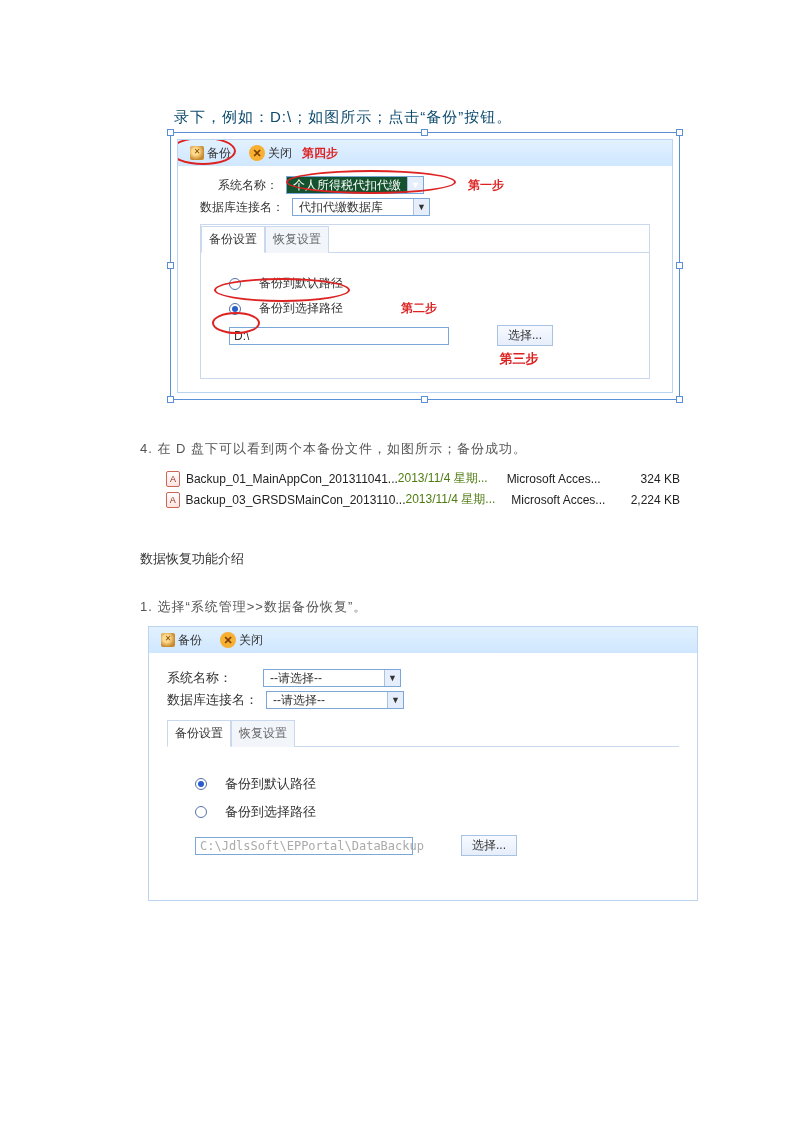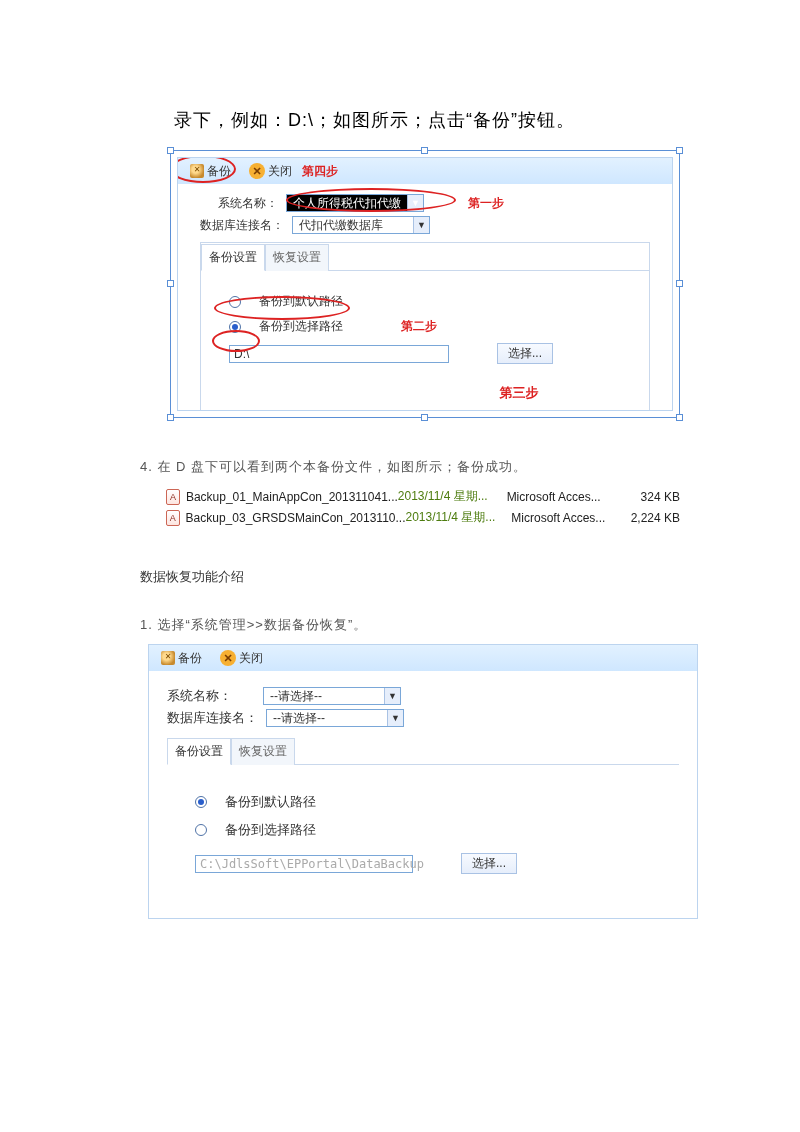--- a/index.html
+++ b/index.html
@@ -9,23 +9,23 @@
     width: 800px;
     font-family: "Microsoft YaHei", SimSun, sans-serif;
     font-size: 13px;
     color: #333;
     background: #fff;
   }
   .page {
     padding: 108px 120px 60px 140px;
   }
   .body-text {
-    color: #000000;
-    font-size: 18px;
-    margin: 0 0 18px 34px;
+    color: #0c4a6e;
+    font-size: 15px;
+    margin: 0 0 5px 34px;
     letter-spacing: 1px;
   }
   
   .fig1-wrap {
     position: relative;
     width: 510px;
     height: 268px;
     margin: 0 0 40px 30px;
     border: 1px solid #5a8fd6;
   }
@@ -82,21 +82,21 @@
   .row { display:flex; align-items:center; gap:8px; margin:4px 0; font-size:12px; }
   .lbl { color:#333; min-width:78px; text-align:right; }
   .combo {
     display:inline-flex; align-items:center;
     border:1px solid #7aa7d8; height:18px; font-size:12px;
     background:#fff;
   }
   .combo .val { padding:0 6px; min-width:120px;}
   .combo .arr { width:16px; background:#e6eefb; border-left:1px solid #a9c2e4;
     display:flex; align-items:center; justify-content:center; height:100%; font-size:9px;}
-  .combo.sel { background:#000000; color:#fff; }
+  .combo.sel { background:#14532d; color:#fff; }
   .combo.sel .val{color:#fff;}
   .tabs1 {
     margin-top:8px; border:1px solid #c9d8ec;
   }
   .tabrow { display:flex; font-size:12px; }
   .tab { padding:4px 7px; border:1px solid #c9d8ec; border-bottom:none; background:#fff; position:relative; top:1px;}
   .tab.act { border-bottom:1px solid #fff; }
   .tab.inact { background:#f2f6fb; color:#666; }
   .tabbody { padding:14px 20px 10px 28px; border-top:1px solid #c9d8ec; }
   .radio { display:flex; align-items:center; gap:18px; font-size:12px; margin:8px 0;text-align:right;}
@@ -191,21 +191,21 @@
               <span class="r-c on"></span>
               <span>备份到选择路径</span>
               <span class="red" style="margin-left:40px;font-weight:bold">第二步</span>
             </div>
             <div class="row" style="margin-top:6px;">
               <span class="pathbox">
                 <span>D:\</span>
               </span>
               <span class="btn-sel">选择...</span>
             </div>
-            <div style="text-align:center; margin-top:20px;">
+            <div style="text-align:center; margin-top:4px;">
               <span class="red" style="font-weight:bold; margin-left:180px;">第三步</span>
             </div>
           </div>
         </div>
       </div>
 
       <div class="oval" style="top:-3px; left:-8px; width:66px; height:28px;"></div>
       <div class="oval" style="top:30px; left:108px; width:170px; height:24px;"></div>
       <div class="oval" style="top:138px; left:36px; width:136px; height:24px;"></div>
       <div class="oval" style="top:172px; left:34px; width:48px; height:22px;"></div>

